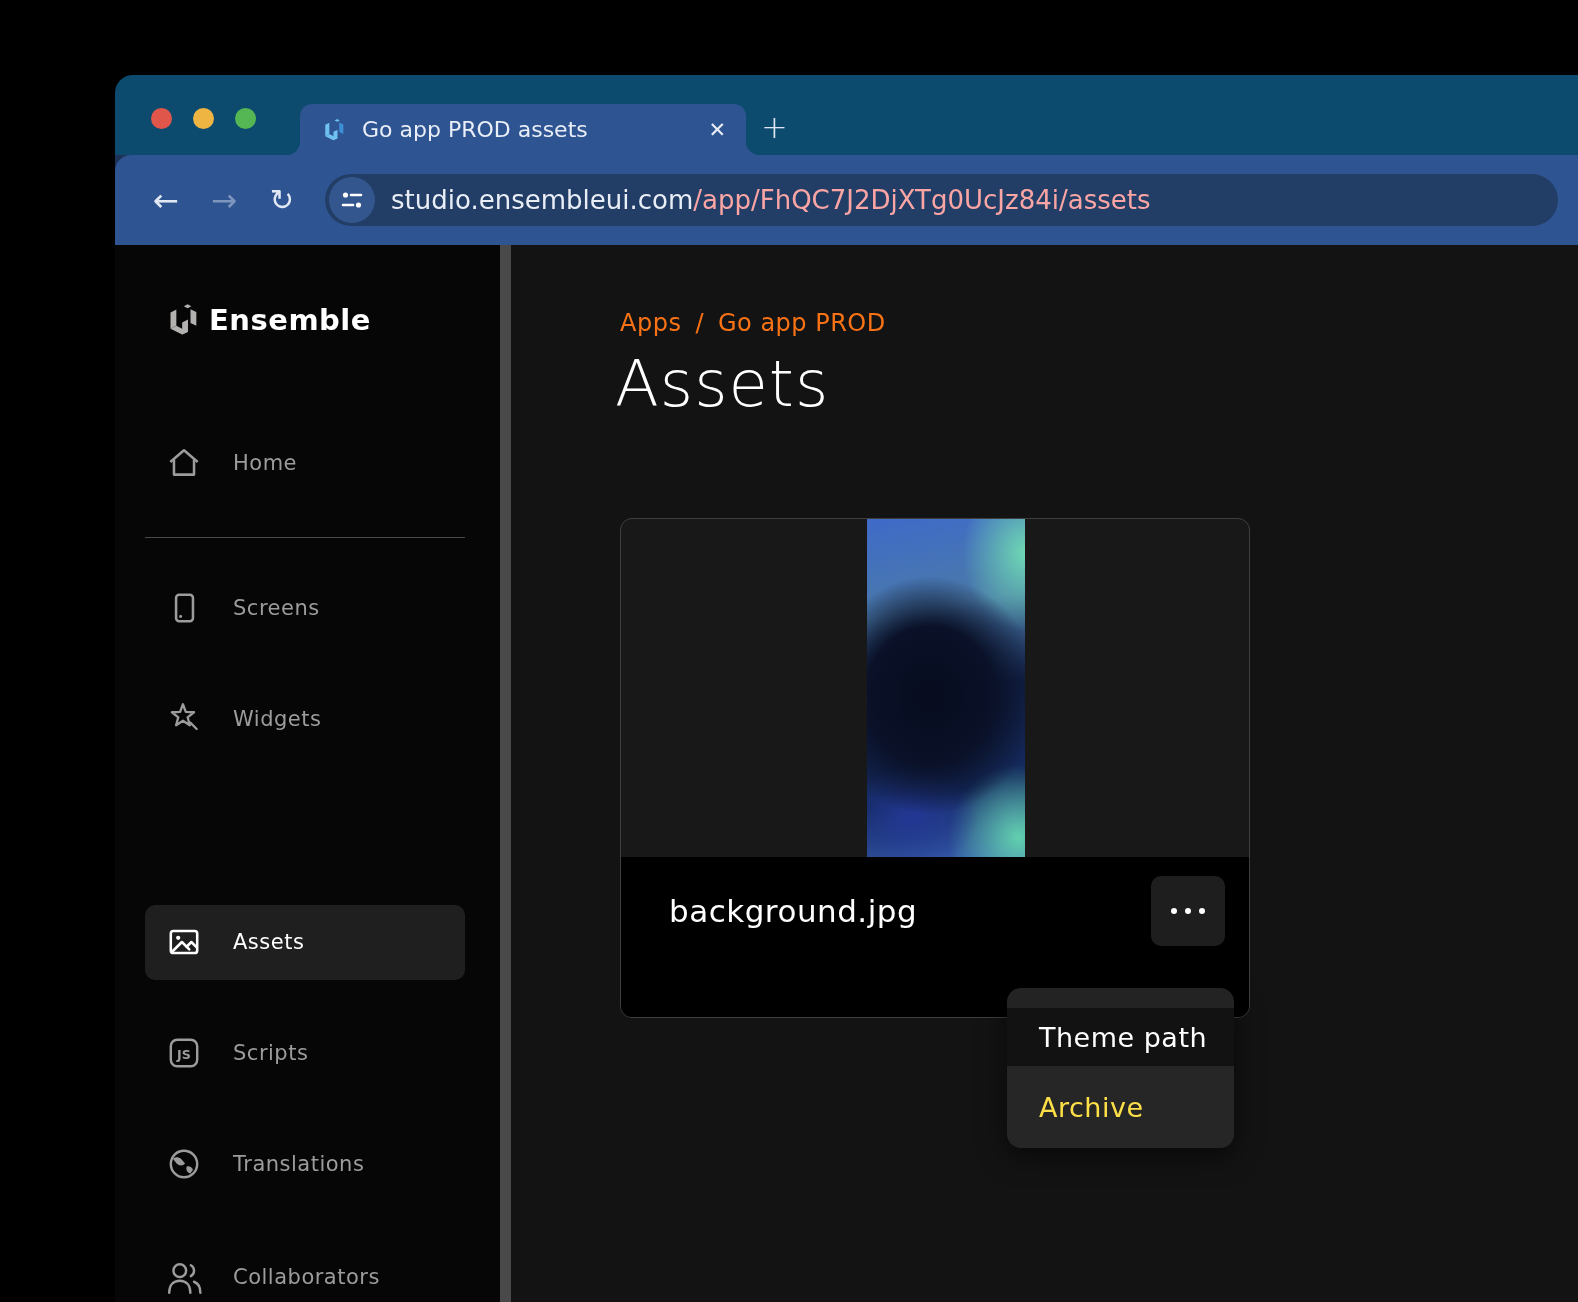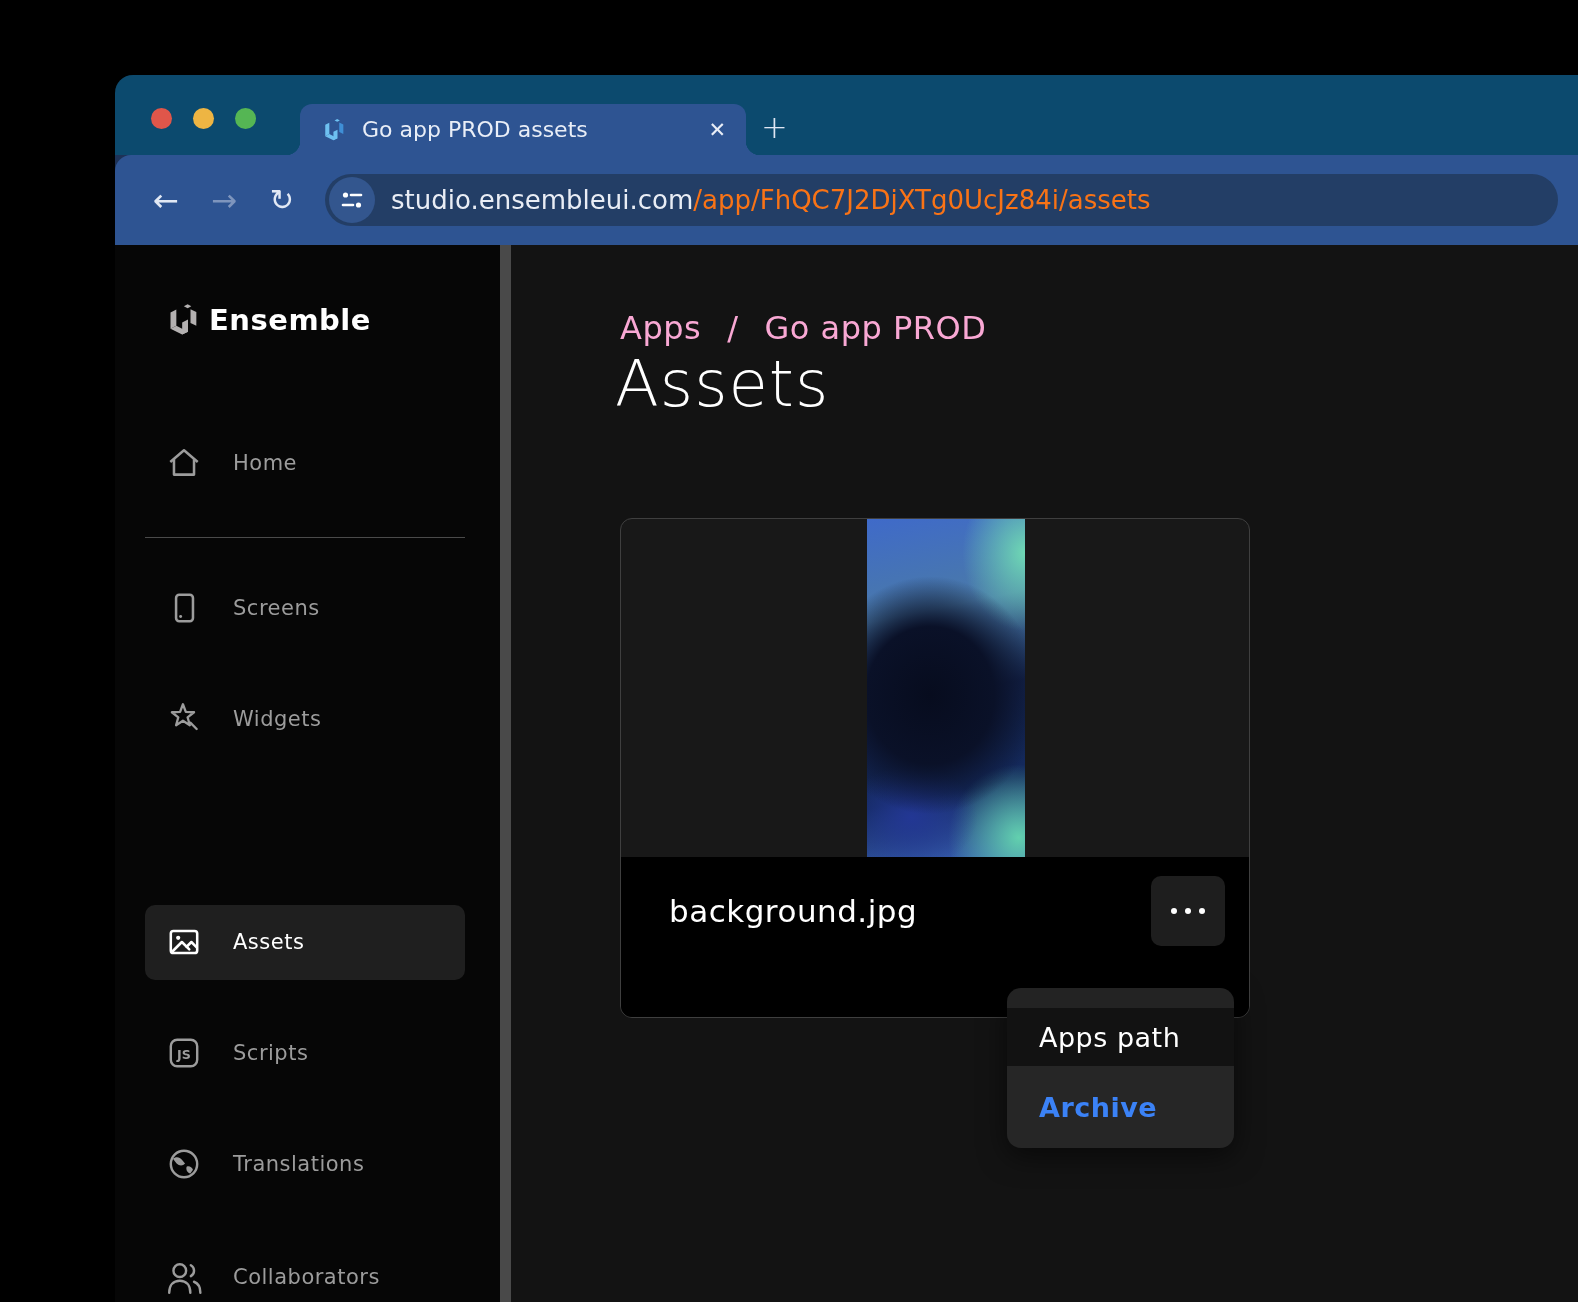--- a/index.html
+++ b/index.html
@@ -38,43 +38,43 @@
   .nav-glyph { font-size:31px; line-height:1; width:58px; text-align:center; }
   .back    { color:#e2e9f5; }
   .forward { color:#7e95bd; }
   .reload  { color:#e2e9f5; font-size:29px; }
   .urlbar { flex:1; height:52px; margin-left:14px; background:#233e66; border-radius:26px;
             display:flex; align-items:center; padding:0 20px 0 4px; }
   .site-info { width:46px; height:46px; border-radius:50%; background:#33568e;
                display:flex; align-items:center; justify-content:center; margin-right:16px; flex:0 0 auto; }
   .url-text { font-size:26px; white-space:nowrap; overflow:hidden; }
   .url-domain { color:#e9edf5; }
-  .url-path   { color:#f97316;text-align:center; }
+  .url-path   { color:#fca5a5;text-align:center; }
 
   
   .content { position:relative; display:flex; height:1057px; }
 
   .sidebar { position:relative; width:385px; background:#060606; overflow:hidden; flex:0 0 auto; }
   .side-row { position:absolute; left:48px; right:10px; height:54px;
               display:flex; align-items:center; color:#9c9c9c; }
   .side-row .icon { width:40px; height:40px; flex:0 0 auto; display:flex;
                     align-items:center; justify-content:flex-end; }
   .side-label { margin-left:30px; font-size:21px; letter-spacing:.5px; }
   .brand-row  { color:#fff; }
   .brand-label{ margin-left:6px; font-size:29px; font-weight:700; letter-spacing:.5px; color:#fff; }
   .side-divider { position:absolute; left:30px; width:320px; height:1px; background:#4a4a4a; top:292px; }
   .selected-pill { position:absolute; left:30px; top:660px; width:320px; height:75px;
                    background:#1f1f1f; border-radius:10px; }
   .side-row.active { color:#fff; }
 
   .divider-strip { width:11px; background:#494949; flex:0 0 auto; }
 
   .main { position:relative; flex:1; background:#131313; overflow:hidden; }
-  .breadcrumb { position:absolute; left:109px; top:64px; font-size:32px; color:#f9a8d4;
-                letter-spacing:.5px; display:flex; gap:26px; }
+  .breadcrumb { position:absolute; left:109px; top:64px; font-size:24px; color:#f97316;
+                letter-spacing:.5px; display:flex; gap:14px; }
   .page-title { position:absolute; left:104px; top:102px; font-size:64px; font-weight:300;
                 color:#ffffff; letter-spacing:1px; }
 
   .asset-card { position:absolute; left:109px; top:273px; width:630px; height:500px;
                 border:1px solid #3f3f3f; border-radius:12px; background:#181818; overflow:hidden; }
   .asset-preview { position:absolute; left:246px; top:0; width:158px; height:339px;
       background:
         radial-gradient(90% 45% at 40% 52%, #070c1e 0%, #0a1128 45%, rgba(8,13,32,0) 78%),
         radial-gradient(60% 22% at 28% 88%, rgba(35,55,150,.95) 0%, rgba(35,55,150,0) 70%),
         radial-gradient(55% 32% at 100% 10%, #6fd8b4 0%, rgba(111,216,180,0) 72%),
@@ -86,21 +86,21 @@
   .asset-name { color:#fff; font-size:31px; letter-spacing:.5px; flex:1; }
   .dots-btn { width:74px; height:70px; border-radius:10px; background:#1e1e1e;
               display:flex; align-items:center; justify-content:center; gap:8px; }
   .dots-btn i { width:6px; height:6px; border-radius:50%; background:#fff; }
 
   .context-menu { position:absolute; left:496px; top:743px; width:227px; border-radius:14px;
                   overflow:hidden; box-shadow:0 8px 28px rgba(0,0,0,.55); }
   .menu-pad { height:20px; background:#232323; }
   .menu-item { display:flex; align-items:center; padding-left:32px; font-size:27px; letter-spacing:.5px; }
   .mi-copy    { height:58px; background:#121212; color:#ffffff; }
-  .mi-archive { height:82px; background:#262626; color:#3b82f6;font-weight:bold; }
+  .mi-archive { height:82px; background:#262626; color:#fde047; }
 
   svg { display:block; }
 </style>
 </head>
 <body>
 
 <div class="window">
 
   <div class="tabstrip">
     <div class="traffic">
@@ -268,19 +268,19 @@
           <div class="dots-btn">
             <i></i>
             <i></i>
             <i></i>
           </div>
         </div>
       </div>
 
       <div class="context-menu">
         <div class="menu-pad"></div>
-        <div class="menu-item mi-copy">Apps path</div>
+        <div class="menu-item mi-copy">Theme path</div>
         <div class="menu-item mi-archive">Archive</div>
       </div>
 
     </div>
   </div>
 </div>
 
 </body></html>

